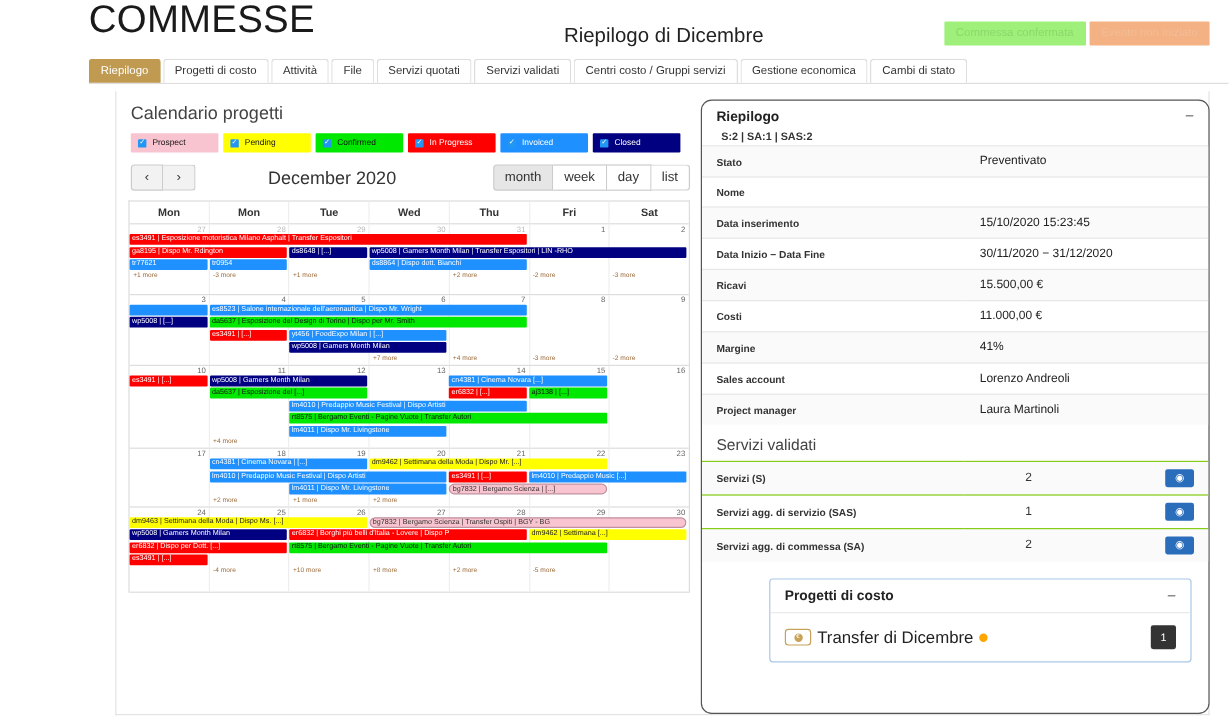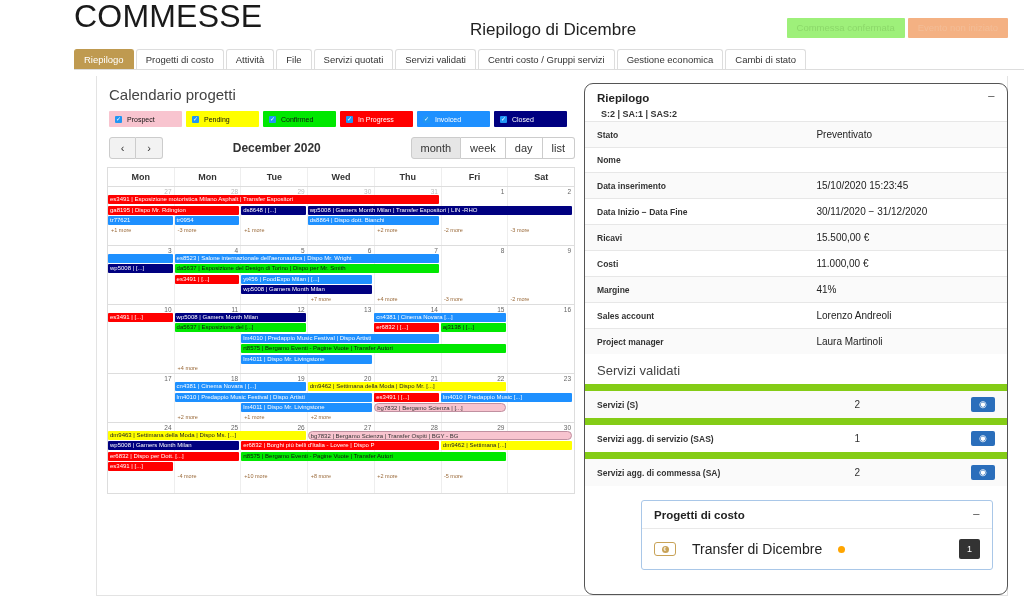--- a/index.html
+++ b/index.html
@@ -81,21 +81,21 @@
     display:flex; align-items:center; margin:0 0 8px 2px; height:22px;
   }
   .navgrp { display:flex; }
   .navbtn {
     width:27px; height:22px; border:1px solid #ccc; background:#f2f2f2;
     font-size:11px; color:#333; display:flex; align-items:center; justify-content:center;
   }
   .navbtn:first-child { border-radius:3px 0 0 3px; }
   .navbtn:last-child { border-radius:0 3px 3px 0; border-left:none; }
   .cal-month {
-    flex:1; text-align:center; font-size:12px; font-weight:bold; color:#333;
+    flex:1; text-align:center; font-size:15px; font-weight:normal; color:#333;
     margin-left:-20px;
   }
   .viewgrp { display:flex; }
   .viewbtn {
     height:22px; padding:0 9px; border:1px solid #ccc; background:#fff;
     font-size:11px; color:#333; display:flex; align-items:center;
     border-left:none;
   }
   .viewbtn:first-child { border-left:1px solid #ccc; border-radius:3px 0 0 3px; background:#e6e6e6; }
   .viewbtn:last-child { border-radius:0 3px 3px 0; }
@@ -160,42 +160,42 @@
   table.kv td.k { font-weight:bold; color:#333; width:52%; }
   table.kv td.v { font-size:10px; color:#222; }
   table.kv tr:nth-child(odd) td { background:#fafafa; }
   table.kv tr:nth-child(even) td { background:#fff; }
   td.v.big { font-size:12px; }
 
   .sub-title { font-size:13px; color:#444; padding:9px 12px 6px 12px; }
 
   table.sv { width:100%; border-collapse:collapse; }
   table.sv td {
-    border-top:7px solid #84cc16; padding:6px 12px; font-size:8.5px;
+    border-top:1px solid #84cc16; padding:6px 12px; font-size:8.5px;
   }
   table.sv td.k { font-weight:bold; color:#333; width:52%; }
   table.sv td.n { text-align:center; font-size:10px; width:25%; }
   table.sv td.a { text-align:right; width:23%; }
   table.sv tr:nth-child(odd) td { background:#fafafa; }
   .eye {
     display:inline-flex; align-items:center; justify-content:center;
     width:24px; height:15px; background:#2a6ebb; border-radius:2px;
     color:#fff; font-size:9px; line-height:1;
   }
 
   .pdc-card {
     margin:14px 14px 0 56px; border:1px solid #a9c7e8; border-radius:3px;
     background:#fff;
   }
   .pdc-head {
     display:flex; justify-content:space-between; align-items:center;
     padding:8px 12px 7px 12px; font-size:11.5px; font-weight:bold; color:#222;
     border-bottom:1px solid #e9e9e9;
   }
-  .pdc-body { display:flex; align-items:center; padding:10px 12px; gap:16px; }
+  .pdc-body { display:flex; align-items:center; padding:10px 12px; gap:5px; }
   .money-icon {
     width:22px; height:14px; border:1.5px solid #c8a257; border-radius:3px;
     display:flex; align-items:center; justify-content:center; flex:none;
   }
   .money-icon .coin {
     width:7px; height:7px; border-radius:50%; background:#c8a257;
     display:flex; align-items:center; justify-content:center;
     color:#fff; font-size:5px; line-height:1;
   }
   .pdc-label { font-size:14px; color:#222; }

